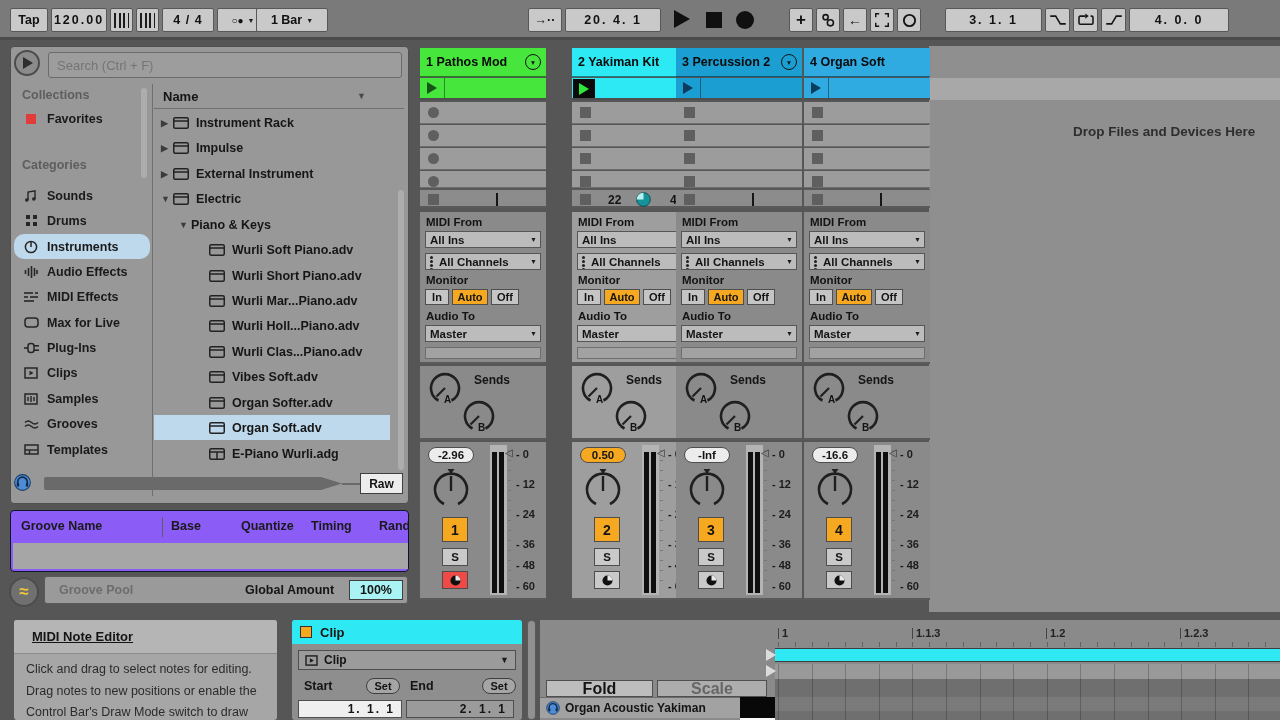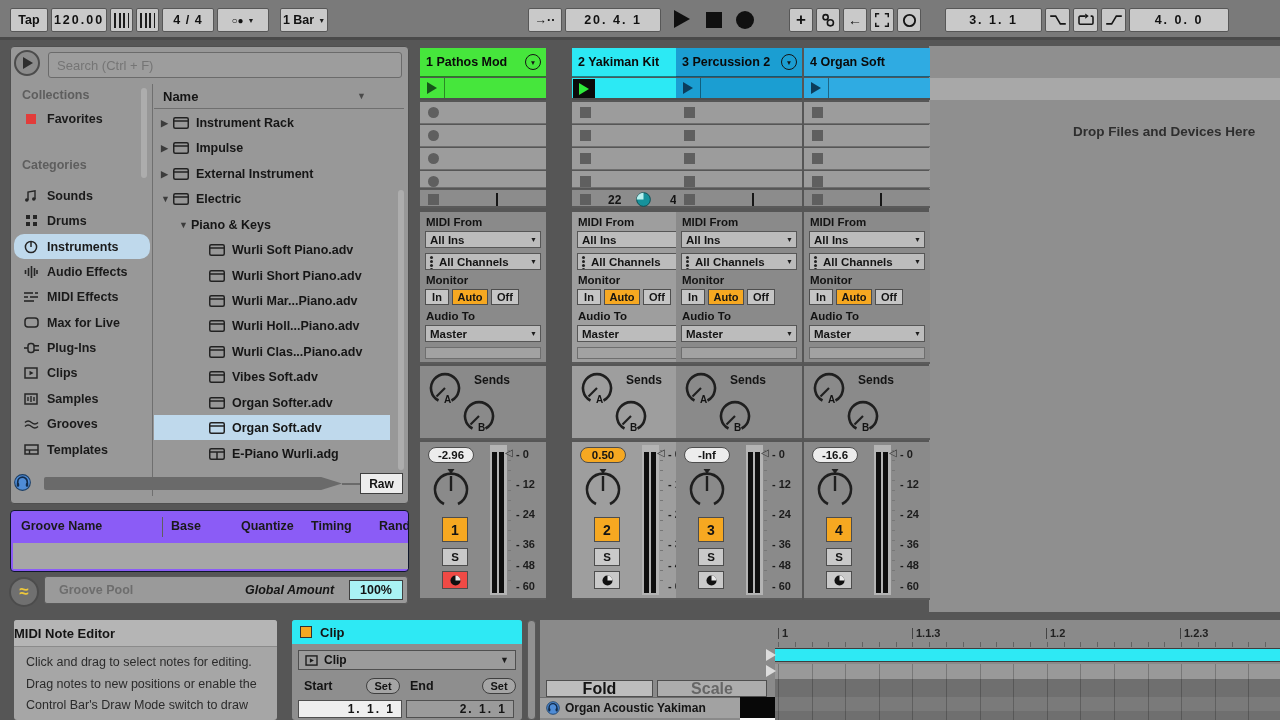--- a/index.html
+++ b/index.html
@@ -45,22 +45,22 @@
   
   #groove{position:absolute;left:10px;top:510px;width:399px;height:62px;background:#8b5cf6;border:1px solid #0f172a;border-radius:4px;overflow:hidden;}
   .ghdr{position:absolute;top:8px;font-size:12.5px;font-weight:700;color:#1a1a1a;white-space:nowrap;}
   .grow{position:absolute;left:2px;top:32px;width:395px;height:26px;background:#a6a6a6;}
   #gfooter{position:absolute;left:44px;top:576px;width:364px;height:28px;background:#9a9a9a;border:1px solid #5a5a5a;border-radius:3px;}
   #gamount{position:absolute;left:304px;top:3px;width:54px;height:20px;background:var(--global-amount-bg);border:1px solid #3f3f3f;
            display:flex;align-items:center;justify-content:center;font-size:12.5px;font-weight:700;}
 
   
   #infobox{position:absolute;left:14px;top:620px;width:263px;height:100px;background:#a6a6a6;border-radius:3px;overflow:hidden;}
-  #infobox .hd{height:27px;background:#b5b5b5;border-bottom:1px solid #8b8b8b;display:flex;align-items:center;padding-left:0;
-               font-size:13px;font-weight:700;}
+  #infobox .hd{height:34px;background:#b5b5b5;border-bottom:1px solid #8b8b8b;display:flex;align-items:center;padding-left:18px;
+               font-size:13px;font-weight:700;text-decoration:underline;}
   #infobox .bd{padding:5px 12px;font-size:12.5px;line-height:21.5px;color:#2b2b2b;font-weight:500;}
 
   #clippanel{position:absolute;left:292px;top:620px;width:230px;height:100px;background:#8e8e8e;border-radius:3px;overflow:hidden;}
   #clippanel .chd{height:24px;background:var(--loop-cyan);display:flex;align-items:center;padding-left:8px;font-size:13px;font-weight:700;}
   .swatch{width:12px;height:12px;background:var(--accent-orange);border:1px solid #333;margin-right:8px;}
   #clipbox{position:absolute;left:6px;top:30px;width:218px;height:20px;background:#9b9b9b;border:1px solid #4f4f4f;
            display:flex;align-items:center;font-size:12px;font-weight:700;padding:0 6px;}
   .setoval{position:absolute;top:58px;width:34px;height:16px;border:1px solid #3f3f3f;border-radius:8px;background:#a5a5a5;
            display:flex;align-items:center;justify-content:center;font-size:11px;font-weight:600;}
   .cliplbl{position:absolute;top:59px;font-size:12.5px;font-weight:700;}
@@ -164,21 +164,21 @@
         <i class="stripes"></i>
       </div>
     <div class="tbtn" style="left:136px;width:23px;">
         <i class="stripes"></i>
       </div>
     <div class="tbtn" style="left:162px;width:52px;letter-spacing:1px;">4 / 4</div>
     <div class="tbtn" style="left:217px;width:52px;">
       <i style="font-size:10px;">○●</i>
         <i class="ddc">▼</i>
     </div>
-    <div class="tbtn" style="left:280px;width:48px;">
+    <div class="tbtn" style="left:256px;width:72px;">
       <span>1 Bar</span>
         <i class="ddc">▼</i>
     </div>
 
     <div class="tbtn" style="left:528px;width:34px;">
         <i>→··</i>
       </div>
     <div class="tbtn tfld" style="left:565px;width:96px;">20. 4. 1</div>
 
     <i class="tglyph" style="left:674px;width:0;height:0;border-top:9px solid transparent;border-bottom:9px solid transparent;border-left:16px solid #101010;"></i>
@@ -511,21 +511,21 @@
     <span class="ghdr" style="left:300px;">Timing</span>
     <span class="ghdr" style="left:368px;">Random</span>
     <i class="abs" style="left:151px;top:6px;width:1px;height:20px;background:#5f5f5f;"></i>
     <div class="grow"></div>
   </div>
   <div class="circbtn" style="left:9px;top:577px;width:30px;height:30px;background:#707070;">
     <i style="color:#edc73c;font-size:17px;font-weight:700;line-height:10px;">≈</i>
   </div>
   <div id="gfooter">
     <span class="abs" style="left:14px;top:6px;font-size:12.5px;font-weight:700;color:#6d6d6d;">Groove Pool</span>
-    <span class="abs" style="left:200px;top:6px;font-size:12.5px;font-weight:700;font-style:italic;">Global Amount</span>
+    <span class="abs" style="left:200px;top:6px;font-size:12.5px;font-weight:700;">Global Amount</span>
     <div id="gamount">100%</div>
   </div>
 
   <div id="infobox">
     <div class="hd">MIDI Note Editor</div>
     <div class="bd">Click and drag to select notes for editing. Drag notes to new positions or enable the Control Bar's Draw Mode switch to draw notes.</div>
   </div>
 
   <div id="clippanel">
     <div class="chd">

